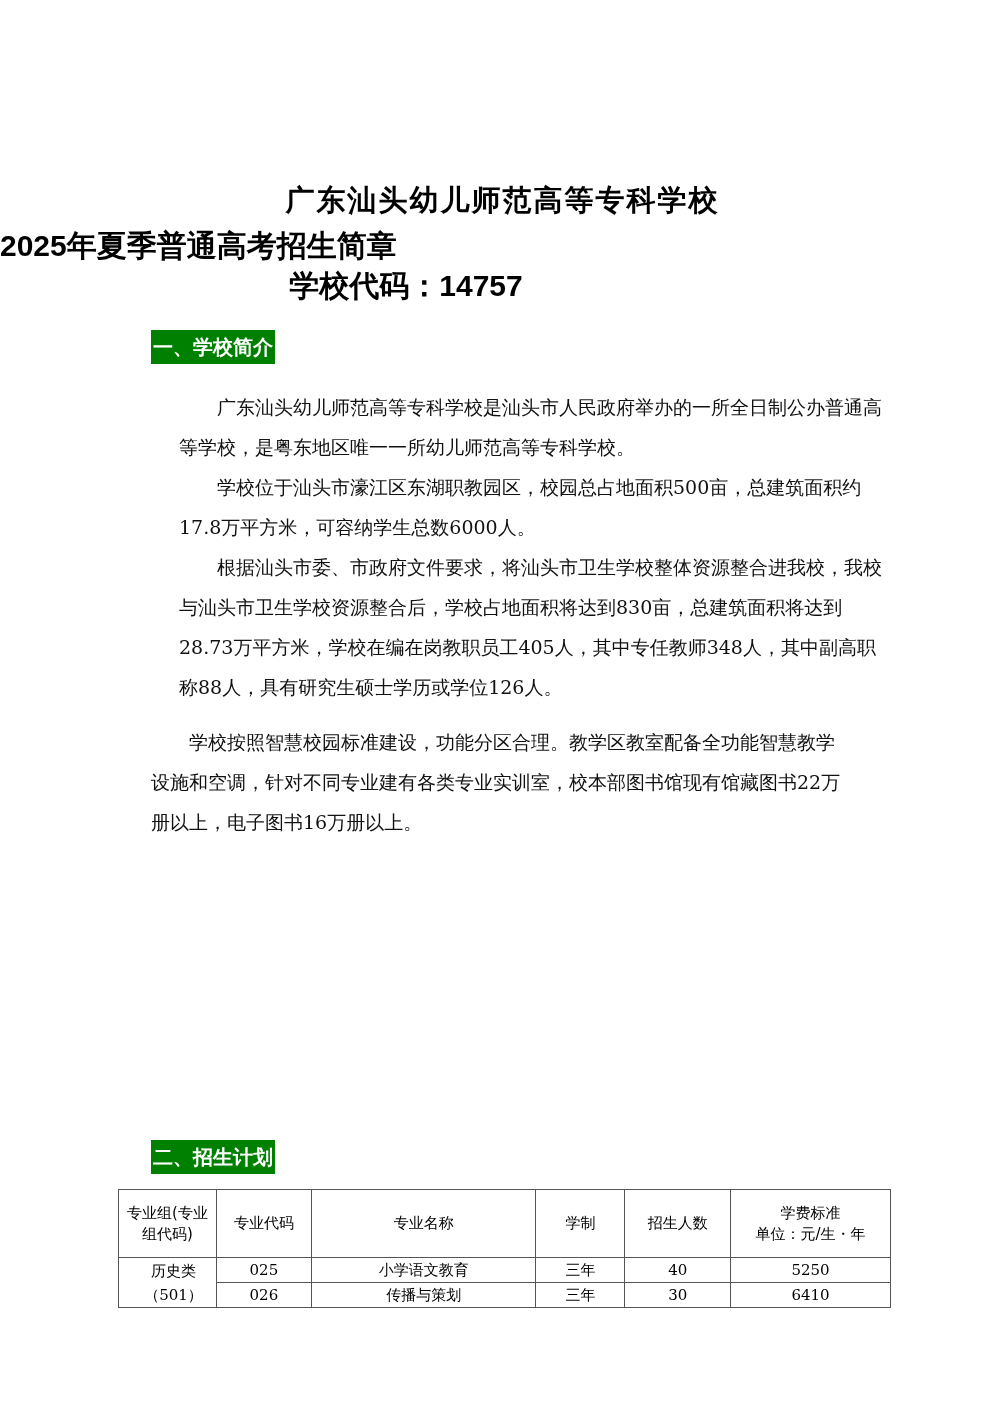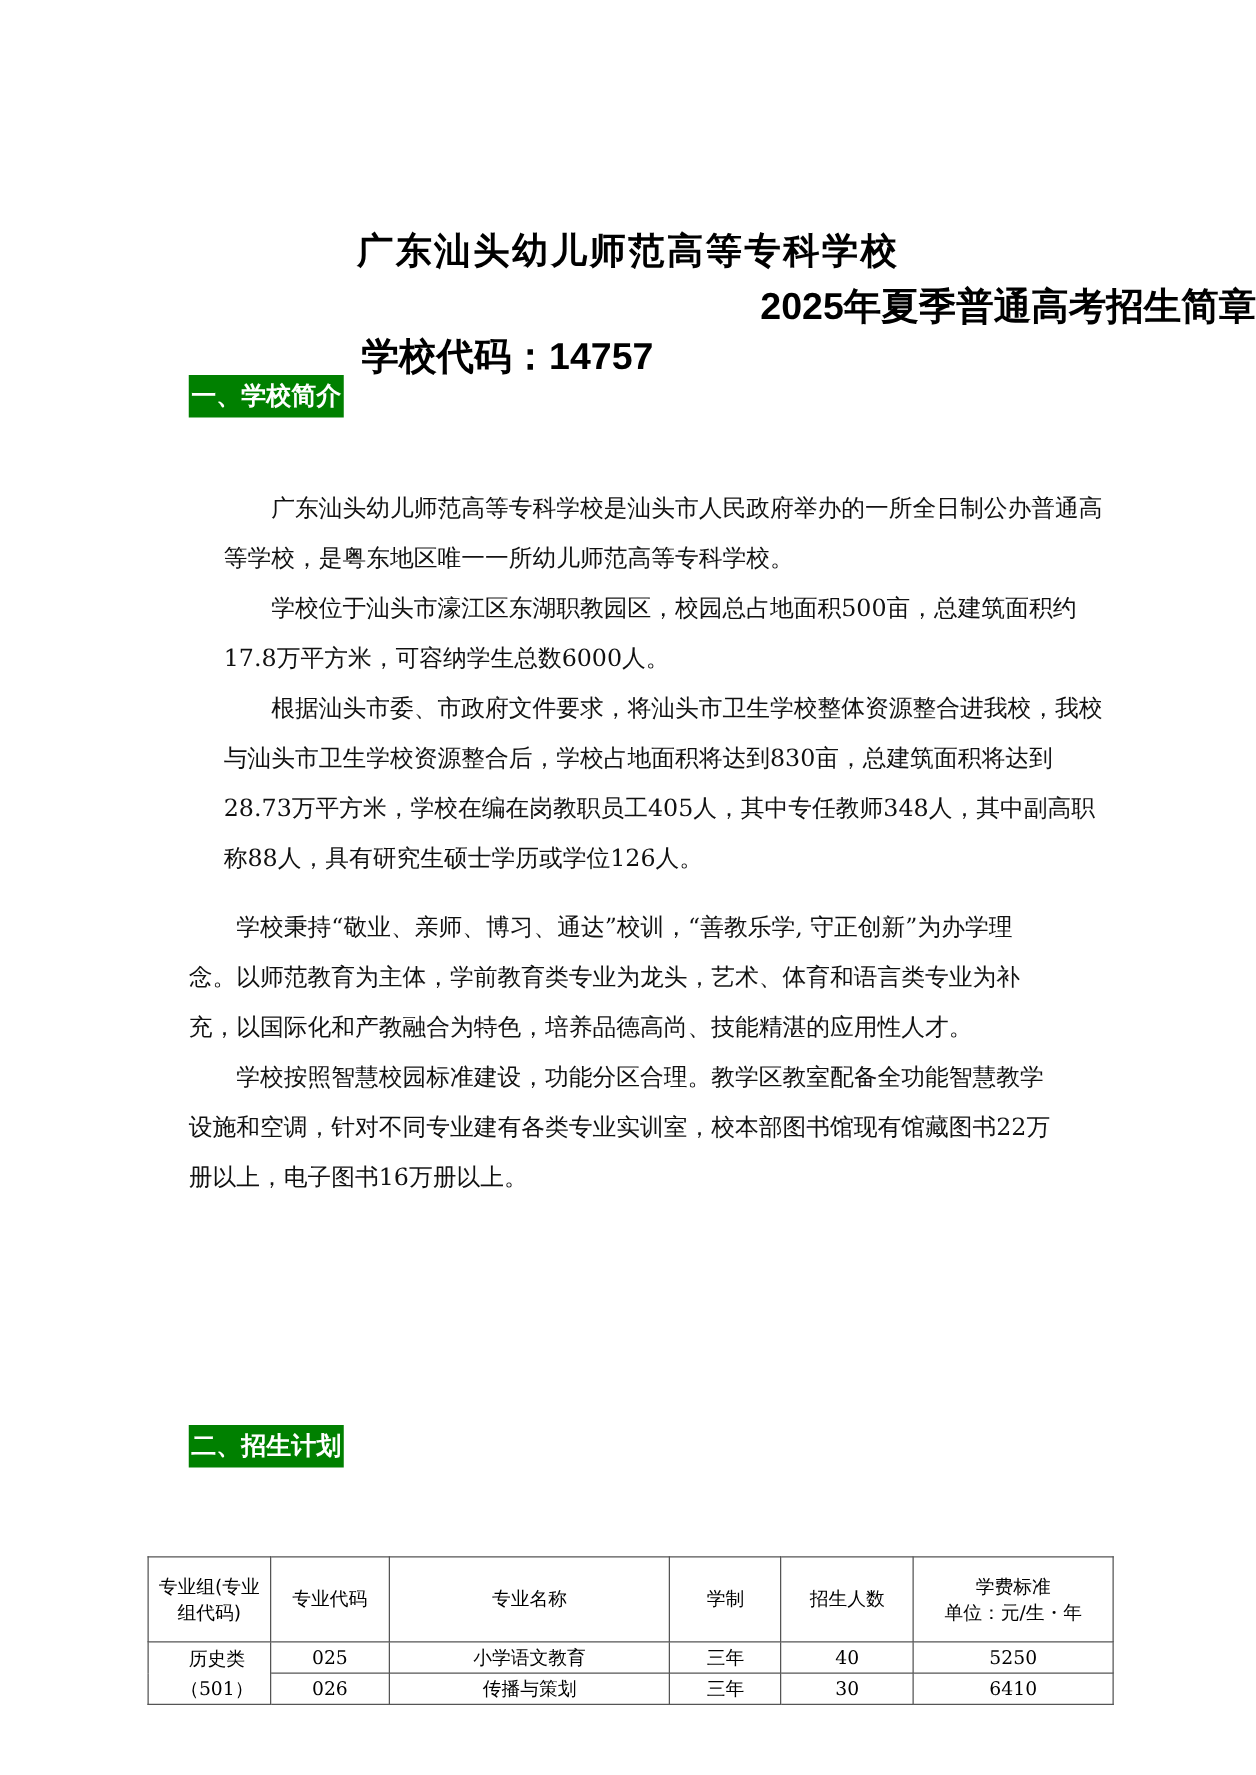--- a/index.html
+++ b/index.html
@@ -1,51 +1,50 @@
 <!DOCTYPE html>
 <html><head>
 <meta charset="utf-8">
 <style>
   html, body { margin:0; padding:0; background:#ffffff; }
   body { width:1005px; height:1420px; position:relative; overflow:hidden; color:#000; }
   .title1 { position:absolute; top:180px; left:0; width:1005px; text-align:center;
     font-family:"DejaVu Serif", serif; font-size:29px; font-weight:bold; letter-spacing:2px; line-height:40px; }
-  .title2 { position:absolute; top:226px; left:0; width:1005px; text-align:right;
+  .title2 { position:absolute; top:226px; left:0; width:1005px; text-align:left;
     font-family:"Liberation Sans", sans-serif; font-size:30px; font-weight:bold; line-height:40px; }
   .title3 { position:absolute; top:266px; left:0; width:812px; text-align:center;
     font-family:"Liberation Sans", sans-serif; font-size:30px; font-weight:bold; line-height:40px; }
   .sec { position:absolute; left:151px; height:34px; background:#008000; color:#fff;
     font-family:"Liberation Sans", sans-serif; font-size:20px; font-weight:bold; line-height:34px;
     padding:0 2px; box-sizing:border-box; white-space:nowrap; }
   .para { position:absolute; left:151px; width:712px;
     font-family:"DejaVu Serif", serif; font-size:19px; line-height:40px; color:#111; }
   .para p { margin:0; text-indent:2em; }
-  table.plan { position:absolute; left:118px; top:1245px; width:773px; border-collapse:collapse;
+  table.plan { position:absolute; left:118px; top:1189px; width:773px; border-collapse:collapse;
     font-family:"DejaVu Sans", sans-serif; font-size:15px;border-radius:31px; }
   table.plan td, table.plan th { border:1px solid #555; text-align:center; padding:0; font-weight:normal; }
   table.plan th { height:67px; line-height:21px; }
   table.plan td { height:24px; line-height:22px; font-family:"DejaVu Serif", serif; font-size:15px; }
 </style>
 </head>
 <body>
 
 <div class="title1">广东汕头幼儿师范高等专科学校</div>
 <div class="title2">2025年夏季普通高考招生简章</div>
 <div class="title3">学校代码：14757</div>
 
-<div class="sec" style="top:300px;">一、学校简介</div>
+<div class="sec" style="top:330px;">一、学校简介</div>
 
 <div class="para" style="top:387px;margin-left:28px;">
   <p>广东汕头幼儿师范高等专科学校是汕头市人民政府举办的一所全日制公办普通高等学校，是粤东地区唯一一所幼儿师范高等专科学校。</p>
   <p>学校位于汕头市濠江区东湖职教园区，校园总占地面积500亩，总建筑面积约17.8万平方米，可容纳学生总数6000人。</p>
   <p>根据汕头市委、市政府文件要求，将汕头市卫生学校整体资源整合进我校，我校与汕头市卫生学校资源整合后，学校占地面积将达到830亩，总建筑面积将达到28.73万平方米，学校在编在岗教职员工405人，其中专任教师348人，其中副高职称88人，具有研究生硕士学历或学位126人。</p>
 </div>
 
 <div class="para" style="top:722px; width:692px;">
-  <p>学校秉持“敬业、亲师、博习、通达”校训，“善教乐学, 守正创新”为办学理念。以师范教育为主体，学前教育类专业为龙头，艺术、体育和语言类专业为补充，以国际化和产教融合为特色，培养品德高尚、技能精湛的应用性人才。</p>
   <p>学校按照智慧校园标准建设，功能分区合理。教学区教室配备全功能智慧教学设施和空调，针对不同专业建有各类专业实训室，校本部图书馆现有馆藏图书22万册以上，电子图书16万册以上。</p>
 </div>
 
 <div class="sec" style="top:1140px;text-align:center;">二、招生计划</div>
 
 <table class="plan">
   <colgroup>
     <col style="width:98px">
       <col style="width:95px">
       <col style="width:225px">

